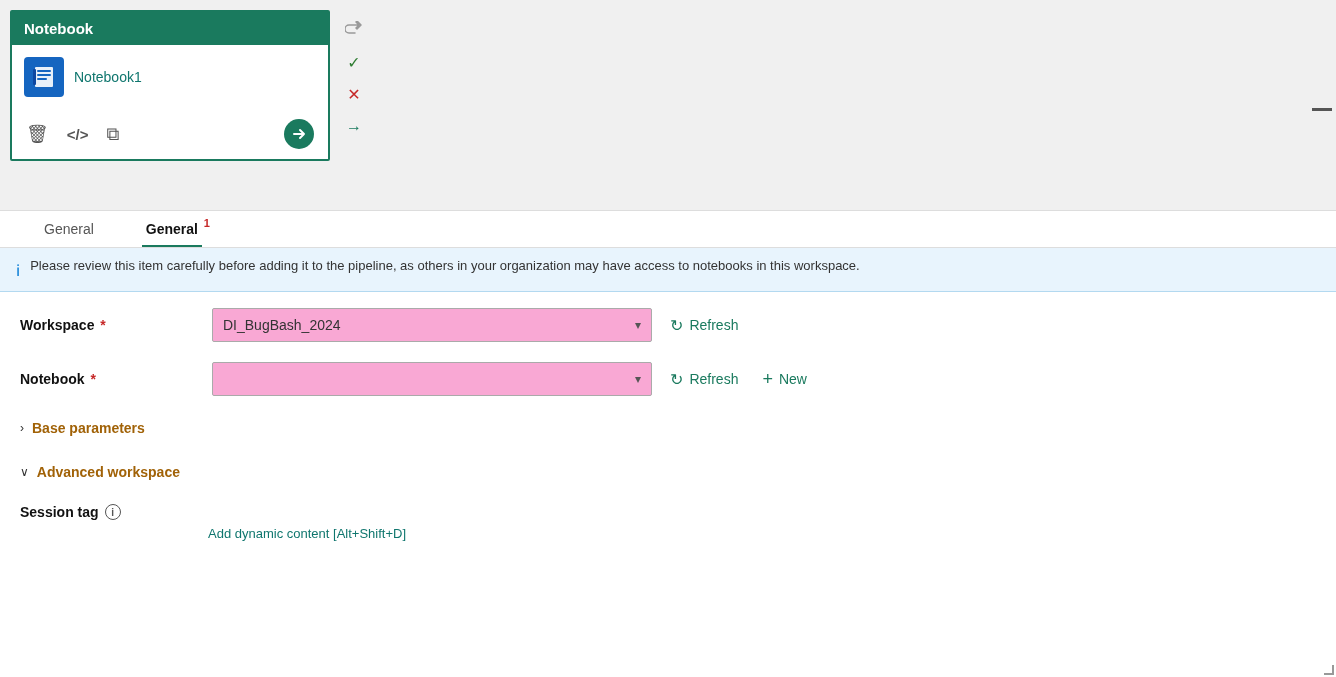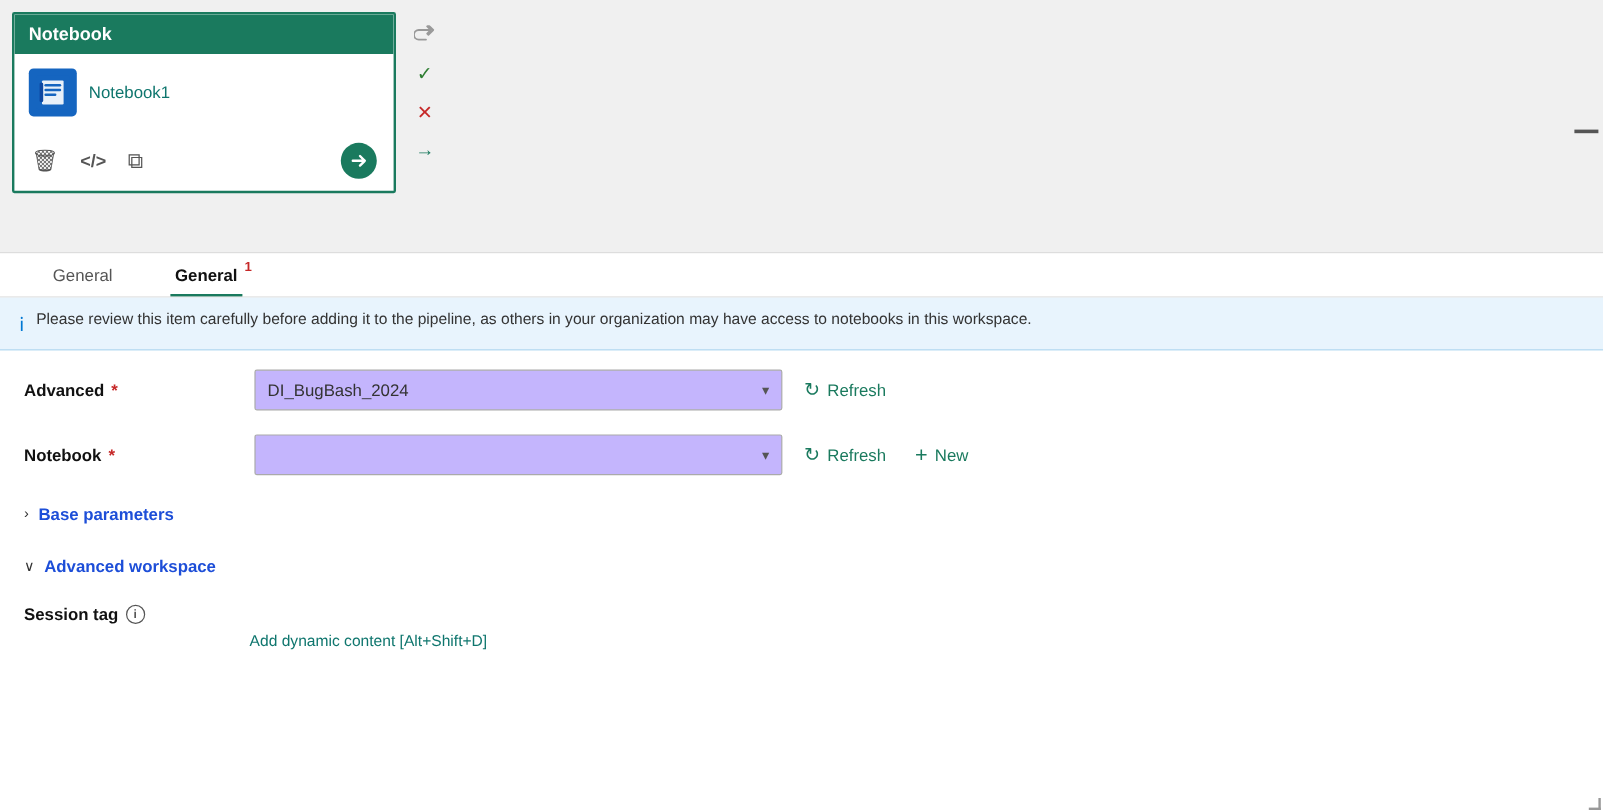--- a/index.html
+++ b/index.html
@@ -214,21 +214,21 @@
     }
 
     .form-select {
       width: 440px;
       height: 34px;
       border: 1px solid #aaa;
       border-radius: 2px;
       padding: 0 10px;
       font-size: 14px;
       color: #333;
-      background: #c4b5fd;
+      background: #f9a8d4;
       display: flex;
       align-items: center;
       justify-content: flex-start;
       cursor: pointer;
       position: relative;
     }
 
     .form-select select {
       width: 100%;
       height: 100%;
@@ -283,21 +283,21 @@
     }
 
     .expander-icon {
       font-size: 12px;
       color: #333;
     }
 
     .expander-label {
       font-size: 14px;
       font-weight: 600;
-      color: #1d4ed8;
+      color: #a16207;
     }
 
     .session-tag-row {
       display: flex;
       flex-direction: column;
       gap: 6px;
       justify-content: space-between;
     }
 
     .session-label-row {
@@ -424,21 +424,21 @@
 
     <div class="info-banner">
       <span class="info-icon">ℹ</span>
       <span>Please review this item carefully before adding it to the pipeline, as others in your organization may have access to notebooks in this workspace.</span>
     </div>
 
     <div class="settings-content">
 
       <div class="form-row">
         <span class="form-label">
-          <span>Advanced</span><span class="required-star"> *</span>
+          <span>Workspace</span><span class="required-star"> *</span>
         </span>
         <div class="form-select" style="position:relative;">
           <select>
             <option>DI_BugBash_2024</option>
           </select>
           <span class="select-arrow">▾</span>
         </div>
         <button class="action-btn">
           <span class="refresh-icon">↻</span>
           <span>Refresh</span>

